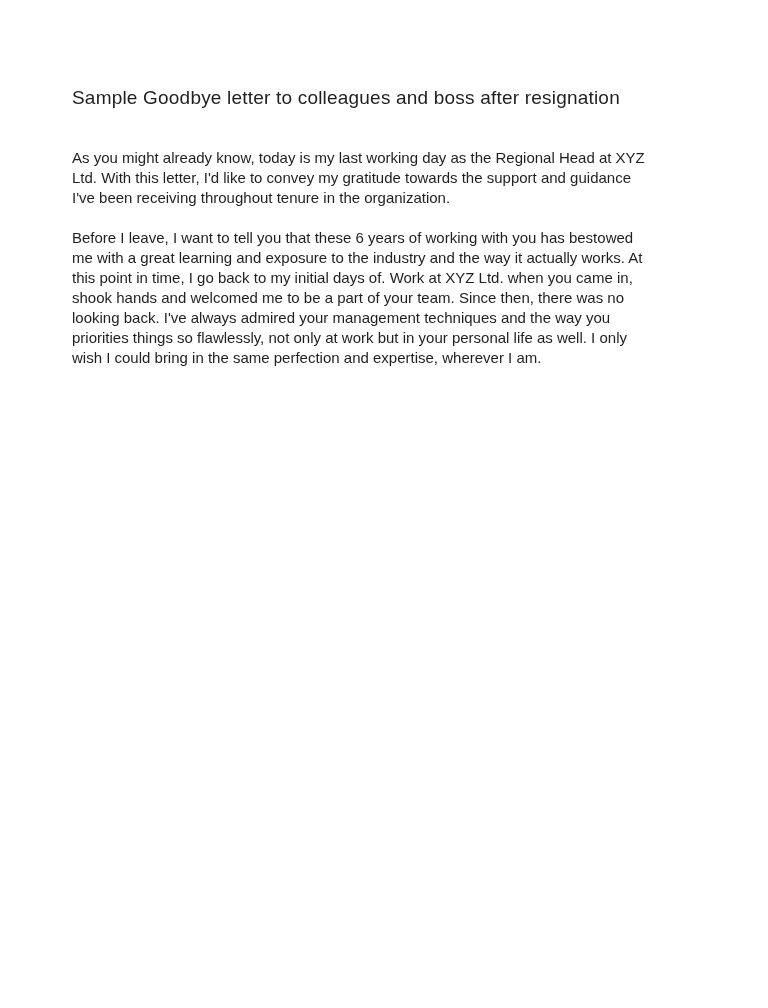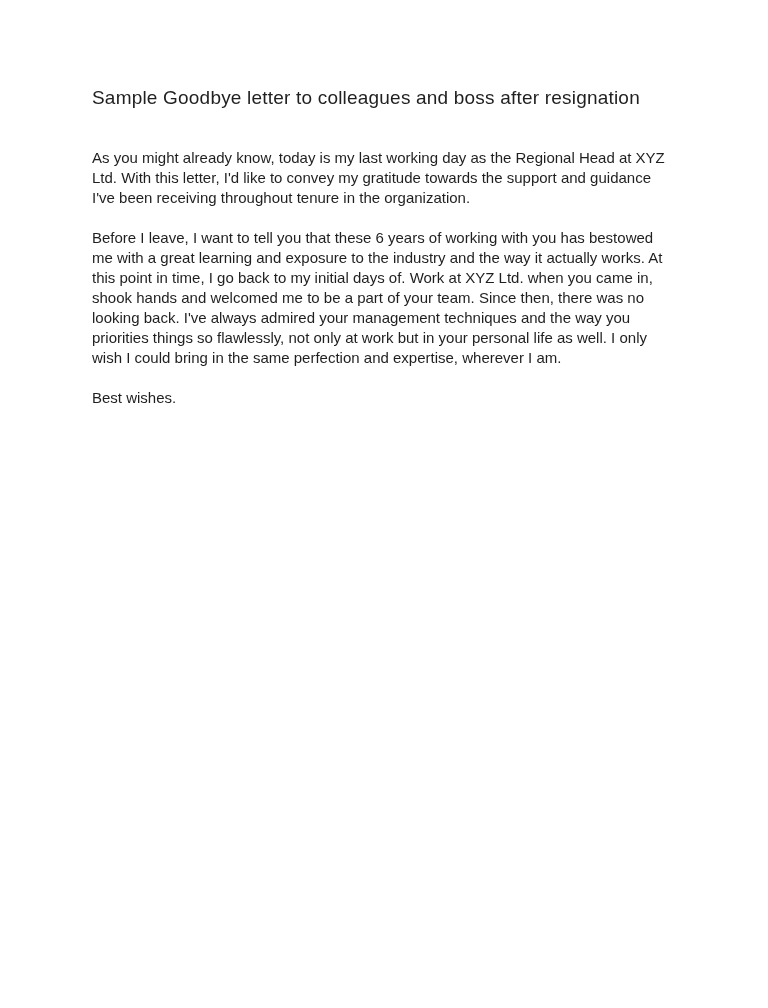--- a/index.html
+++ b/index.html
@@ -6,21 +6,21 @@
     margin: 0;
     padding: 0;
     background: #ffffff;
   }
   .page {
     position: relative;
     width: 768px;
     height: 770px;
     background: #ffffff;
     box-sizing: border-box;
-    padding: 86px 72px 0 92px;
+    padding: 86px 72px 0 72px;
     font-family: "Liberation Sans", "DejaVu Sans", sans-serif;
     color: #1f1f1f;
     overflow: hidden;
   }
   .doc-title {
     font-size: 19px;
     line-height: 24px;
     font-weight: 400;
     letter-spacing: 0.2px;
     margin: 0 0 38px 0;
@@ -48,14 +48,13 @@
   <p class="para">Before I leave, I want to tell you that these 6 years of working with you has bestowed
 me with a great learning and exposure to the industry and the way it actually works. At
 this point in time, I go back to my initial days of. Work at XYZ Ltd. when you came in,
 shook hands and welcomed me to be a part of your team. Since then, there was no
 looking back. I've always admired your management techniques and the way you
 priorities things so flawlessly, not only at work but in your personal life as well. I only
 wish I could bring in the same perfection and expertise, wherever I am.</p>
 
 
 
-  <p class="para">Best wishes.</p>
 </div>
 
 </body></html>

